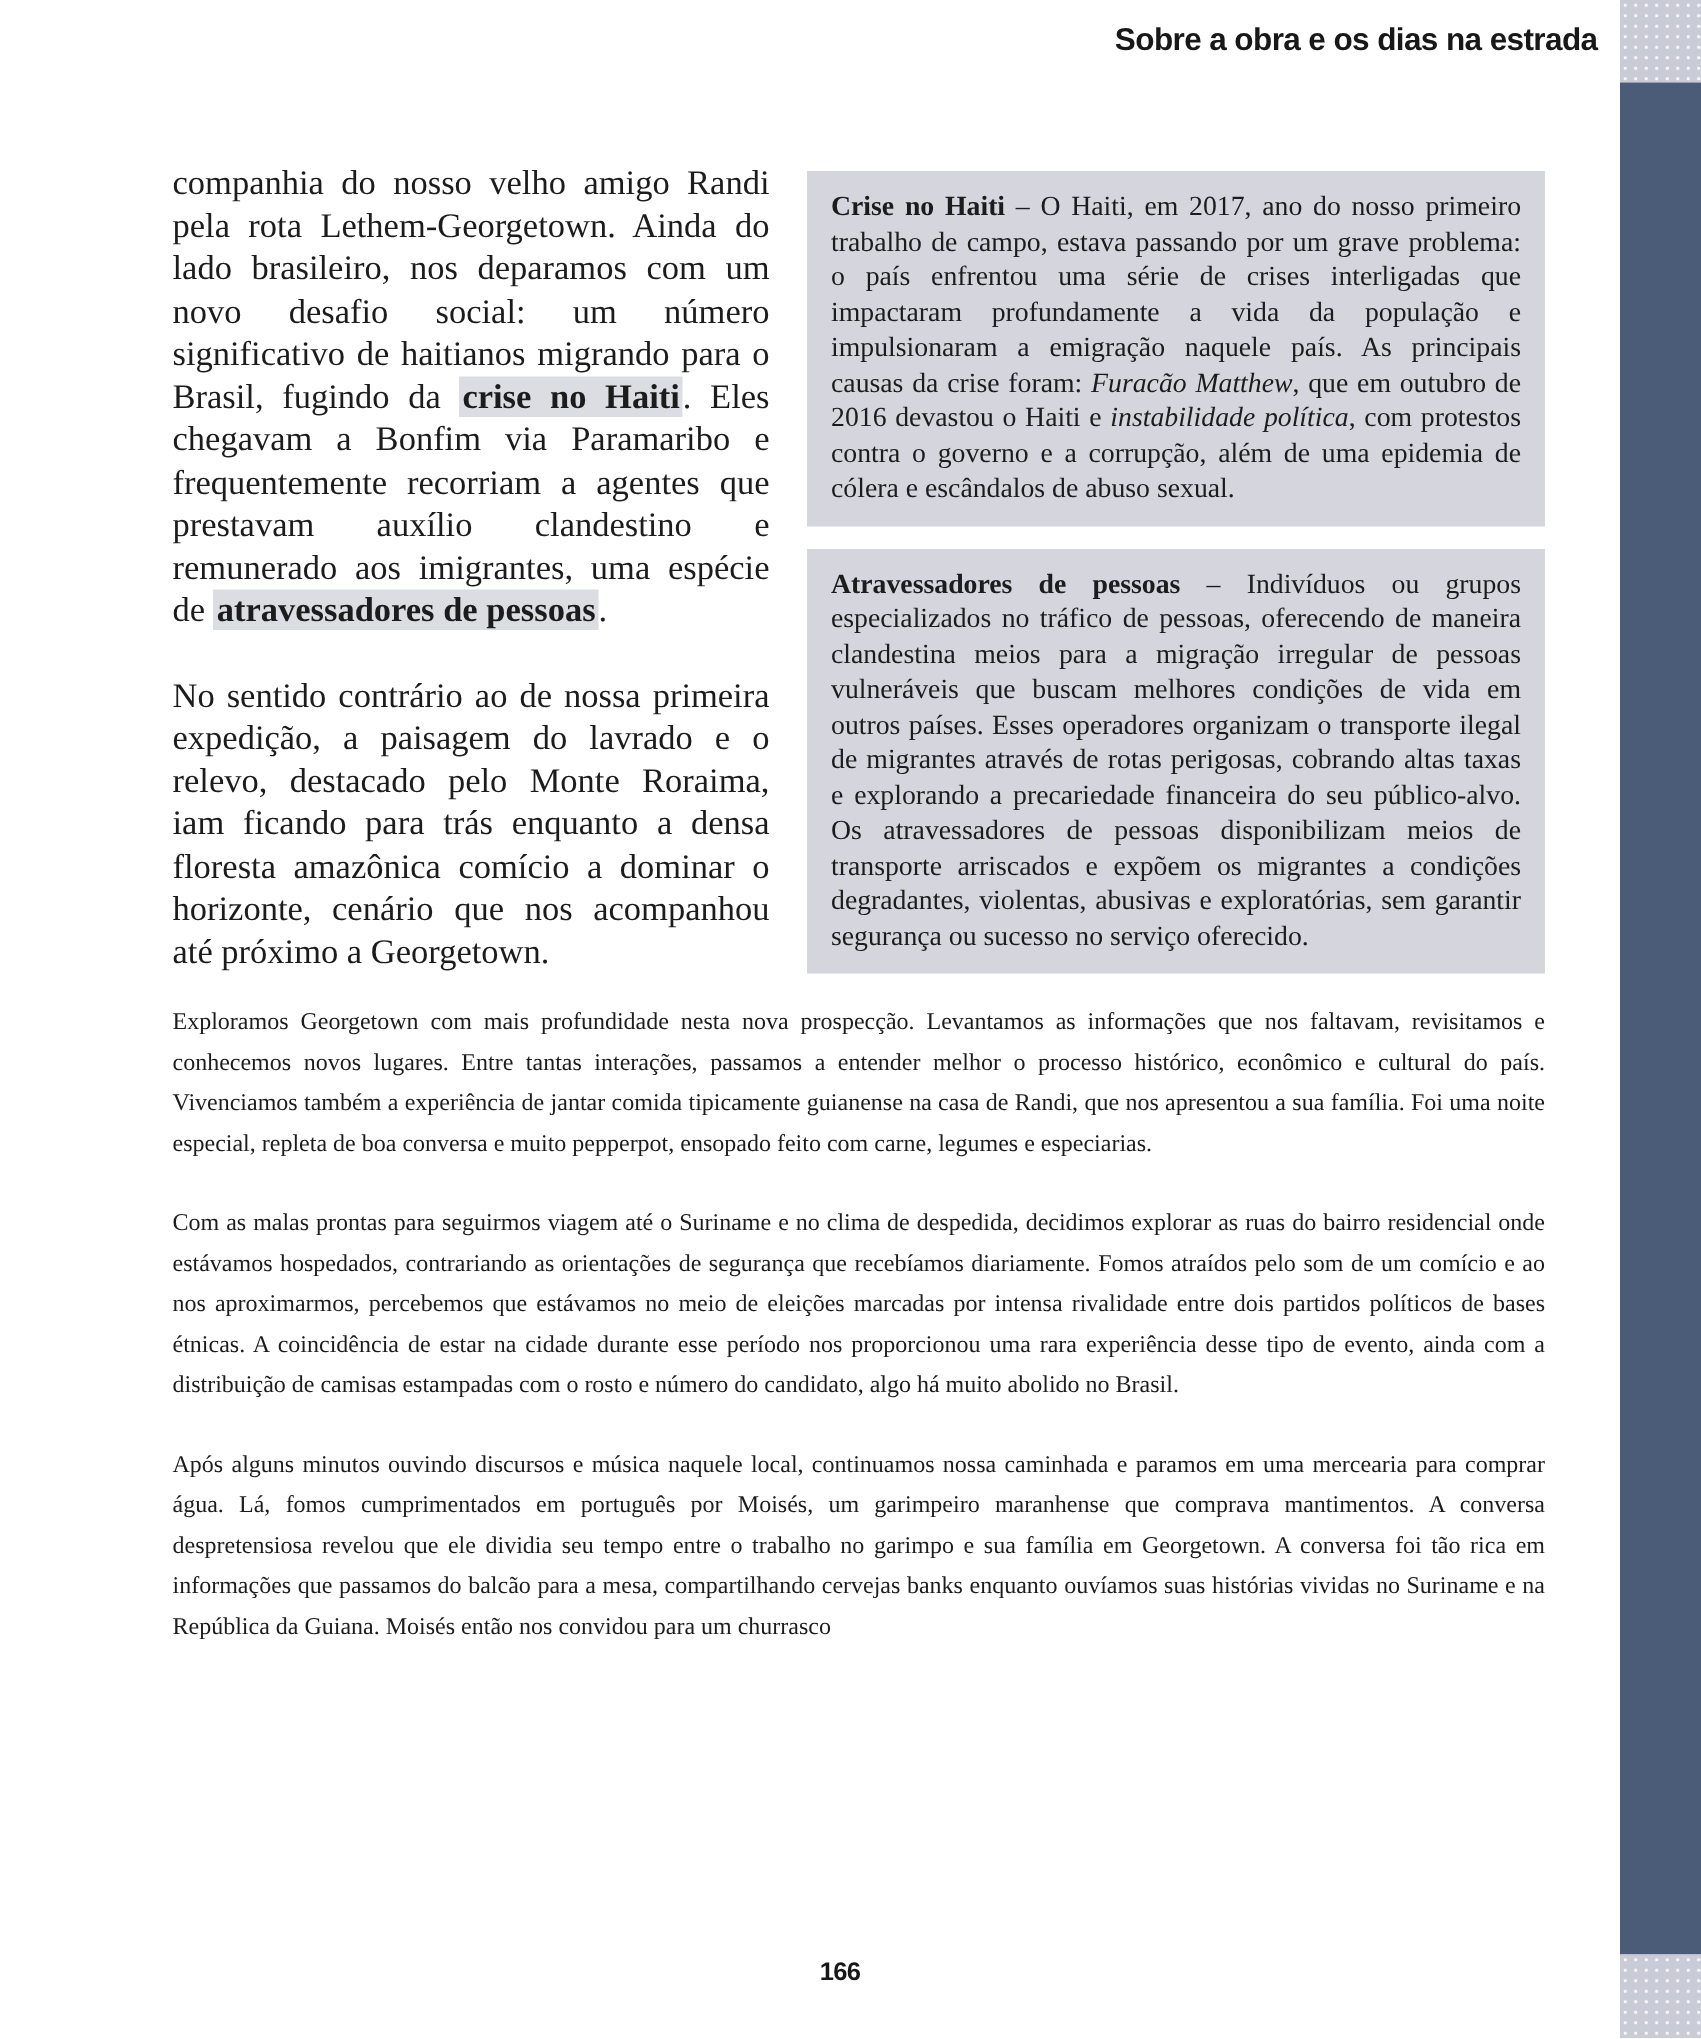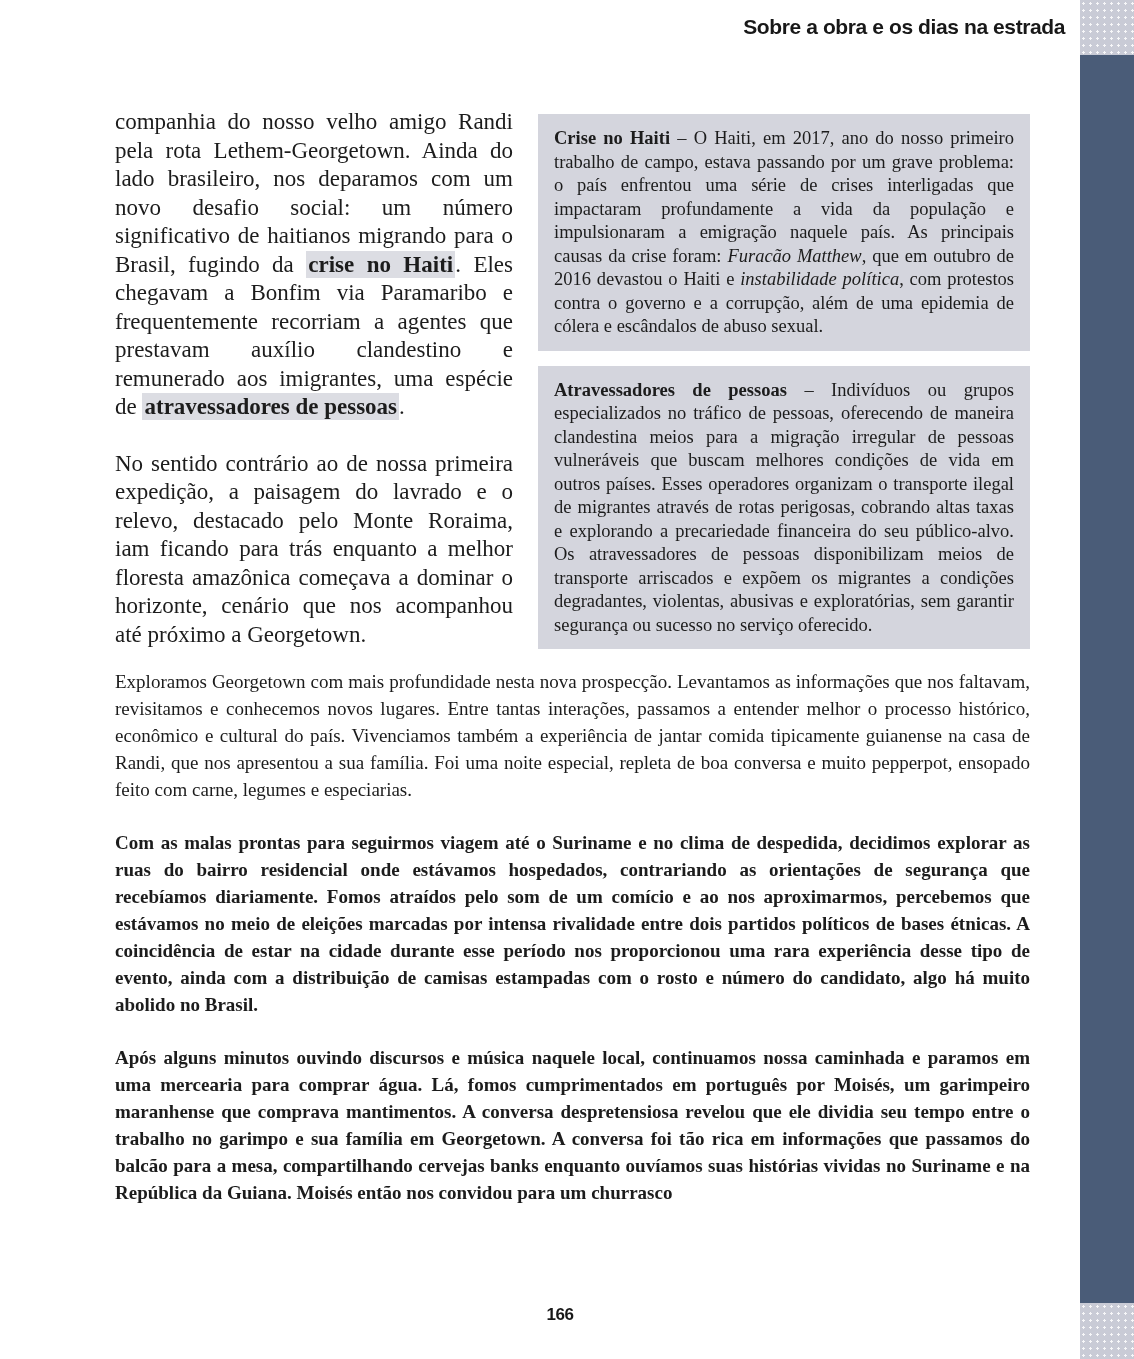--- a/index.html
+++ b/index.html
@@ -90,26 +90,26 @@
     padding:13px 16px 12px 16px;
     font-size:18.5px;
     line-height:23.5px;
     text-align:justify;
     text-justify:inter-word;
   }
   .info-box .box-title{font-weight:bold;}
   .info-box .it{font-style:italic;}
   .full-section{
     margin-top:19px;
-    font-size:19px;
+    font-size:16px;
     line-height:27px;
     text-align:justify;
     text-justify:inter-word;
   }
-  .full-section p + p{margin-top:26px;font-weight:bold;}
+  .full-section p + p{margin-top:26px;}
   .page-number{
     position:absolute;
     bottom:34px;
     left:115px;
     width:890px;
     text-align:center;
     font-family:"Liberation Sans", sans-serif;
     font-weight:bold;
     font-size:17px;
     letter-spacing:-0.5px;
@@ -128,21 +128,21 @@
     <div class="sidebar-band"></div>
     <div class="sidebar-cap bottom"></div>
   </div>
 
   <div class="content">
 
     <div class="two-col">
 
       <div class="left-col">
         <p><span>companhia do nosso velho amigo Randi pela rota Lethem-Georgetown. Ainda do lado brasileiro, nos deparamos com um novo desafio social: um número significativo de haitianos migrando para o Brasil, fugindo da </span><span class="hl">crise no Haiti</span><span>. Eles chegavam a Bonfim via Paramaribo e frequentemente recorriam a agentes que prestavam auxílio clandestino e remunerado aos imigrantes, uma espécie de </span><span class="hl">atravessadores de pessoas</span><span>.</span></p>
-        <p>No sentido contrário ao de nossa primeira expedição, a paisagem do lavrado e o relevo, destacado pelo Monte Roraima, iam ficando para trás enquanto a melhor floresta amazônica começava a dominar o horizonte, cenário que nos acompanhou até próximo a Georgetown.</p>
+        <p>No sentido contrário ao de nossa primeira expedição, a paisagem do lavrado e o relevo, destacado pelo Monte Roraima, iam ficando para trás enquanto a densa floresta amazônica comício a dominar o horizonte, cenário que nos acompanhou até próximo a Georgetown.</p>
       </div>
 
       <div class="right-col">
 
         <div class="info-box">
           <p><span class="box-title">Crise no Haiti</span><span> – </span><span>O Haiti, em 2017, ano do nosso primeiro trabalho de campo, estava passando por um grave problema: o país enfrentou uma série de crises interligadas que impactaram profundamente a vida da população e impulsionaram a emigração naquele país. As principais causas da crise foram: </span><span class="it">Furacão Matthew</span><span>, que em outubro de 2016 devastou o Haiti e </span><span class="it">instabilidade política</span><span>, com protestos contra o governo e a corrupção, além de uma epidemia de cólera e escândalos de abuso sexual.</span></p>
         </div>
 
         <div class="info-box">
           <p><span class="box-title">Atravessadores de pessoas</span><span> – </span><span>Indivíduos ou grupos especializados no tráfico de pessoas, oferecendo de maneira clandestina meios para a migração irregular de pessoas vulneráveis que buscam melhores condições de vida em outros países. Esses operadores organizam o transporte ilegal de migrantes através de rotas perigosas, cobrando altas taxas e explorando a precariedade financeira do seu público-alvo. Os atravessadores de pessoas disponibilizam meios de transporte arriscados e expõem os migrantes a condições degradantes, violentas, abusivas e exploratórias, sem garantir segurança ou sucesso no serviço oferecido.</span></p>

